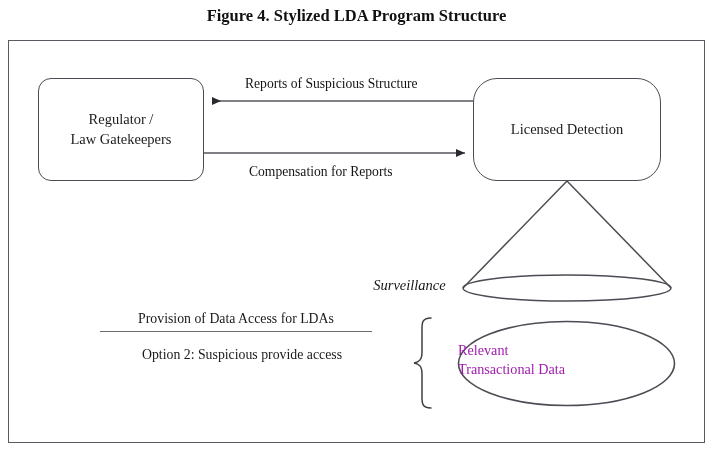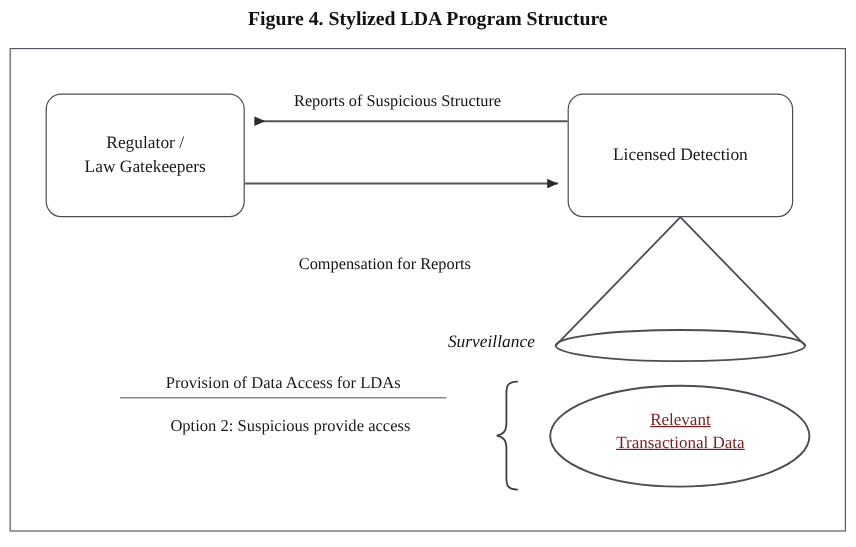--- a/index.html
+++ b/index.html
@@ -67,37 +67,37 @@
     left: 38px;
     top: 78px;
     width: 166px;
     height: 103px;
   }
   #box-lda {
     left: 473px;
     top: 78px;
     width: 188px;
     height: 103px;
+    border-radius: 24px;
   }
   .node-box .label-line { display: block; white-space: nowrap; }
 
   .edge-label {
     position: absolute;
     font-size: 13.6px;
     white-space: nowrap;
     color: #141414;
   }
   #label-reports {
     left: 245px;
     top: 76px;
   }
   #label-compensation {
     left: 249px;
     top: 164px;
-    margin-top: 48px;
   }
 
   .cone-label {
     position: absolute;
     left: 0;
     top: 241px;
     width: 713px;
     text-align: center;
     font-style: italic;
     font-size: 14.5px;
@@ -105,25 +105,24 @@
     pointer-events: none;
     margin-top: 36px;
   }
   .cone-label span { position: relative; left: 53px; }
 
   #ellipse-data-label {
     position: absolute;
     left: 458px;
     top: 341px;
     width: 218px;
-    text-align: center;
+    text-align: left;
     font-size: 14.2px;
     line-height: 1.34;
-    color: #7f1d1d;
-    text-decoration: underline;
+    color: #a21caf;
   }
   #ellipse-data-label .label-line { display: block; }
 
   .provision-block {
     position: absolute;
     left: 62px;
     top: 311px;
     width: 348px;
   }
   #provision-header {

